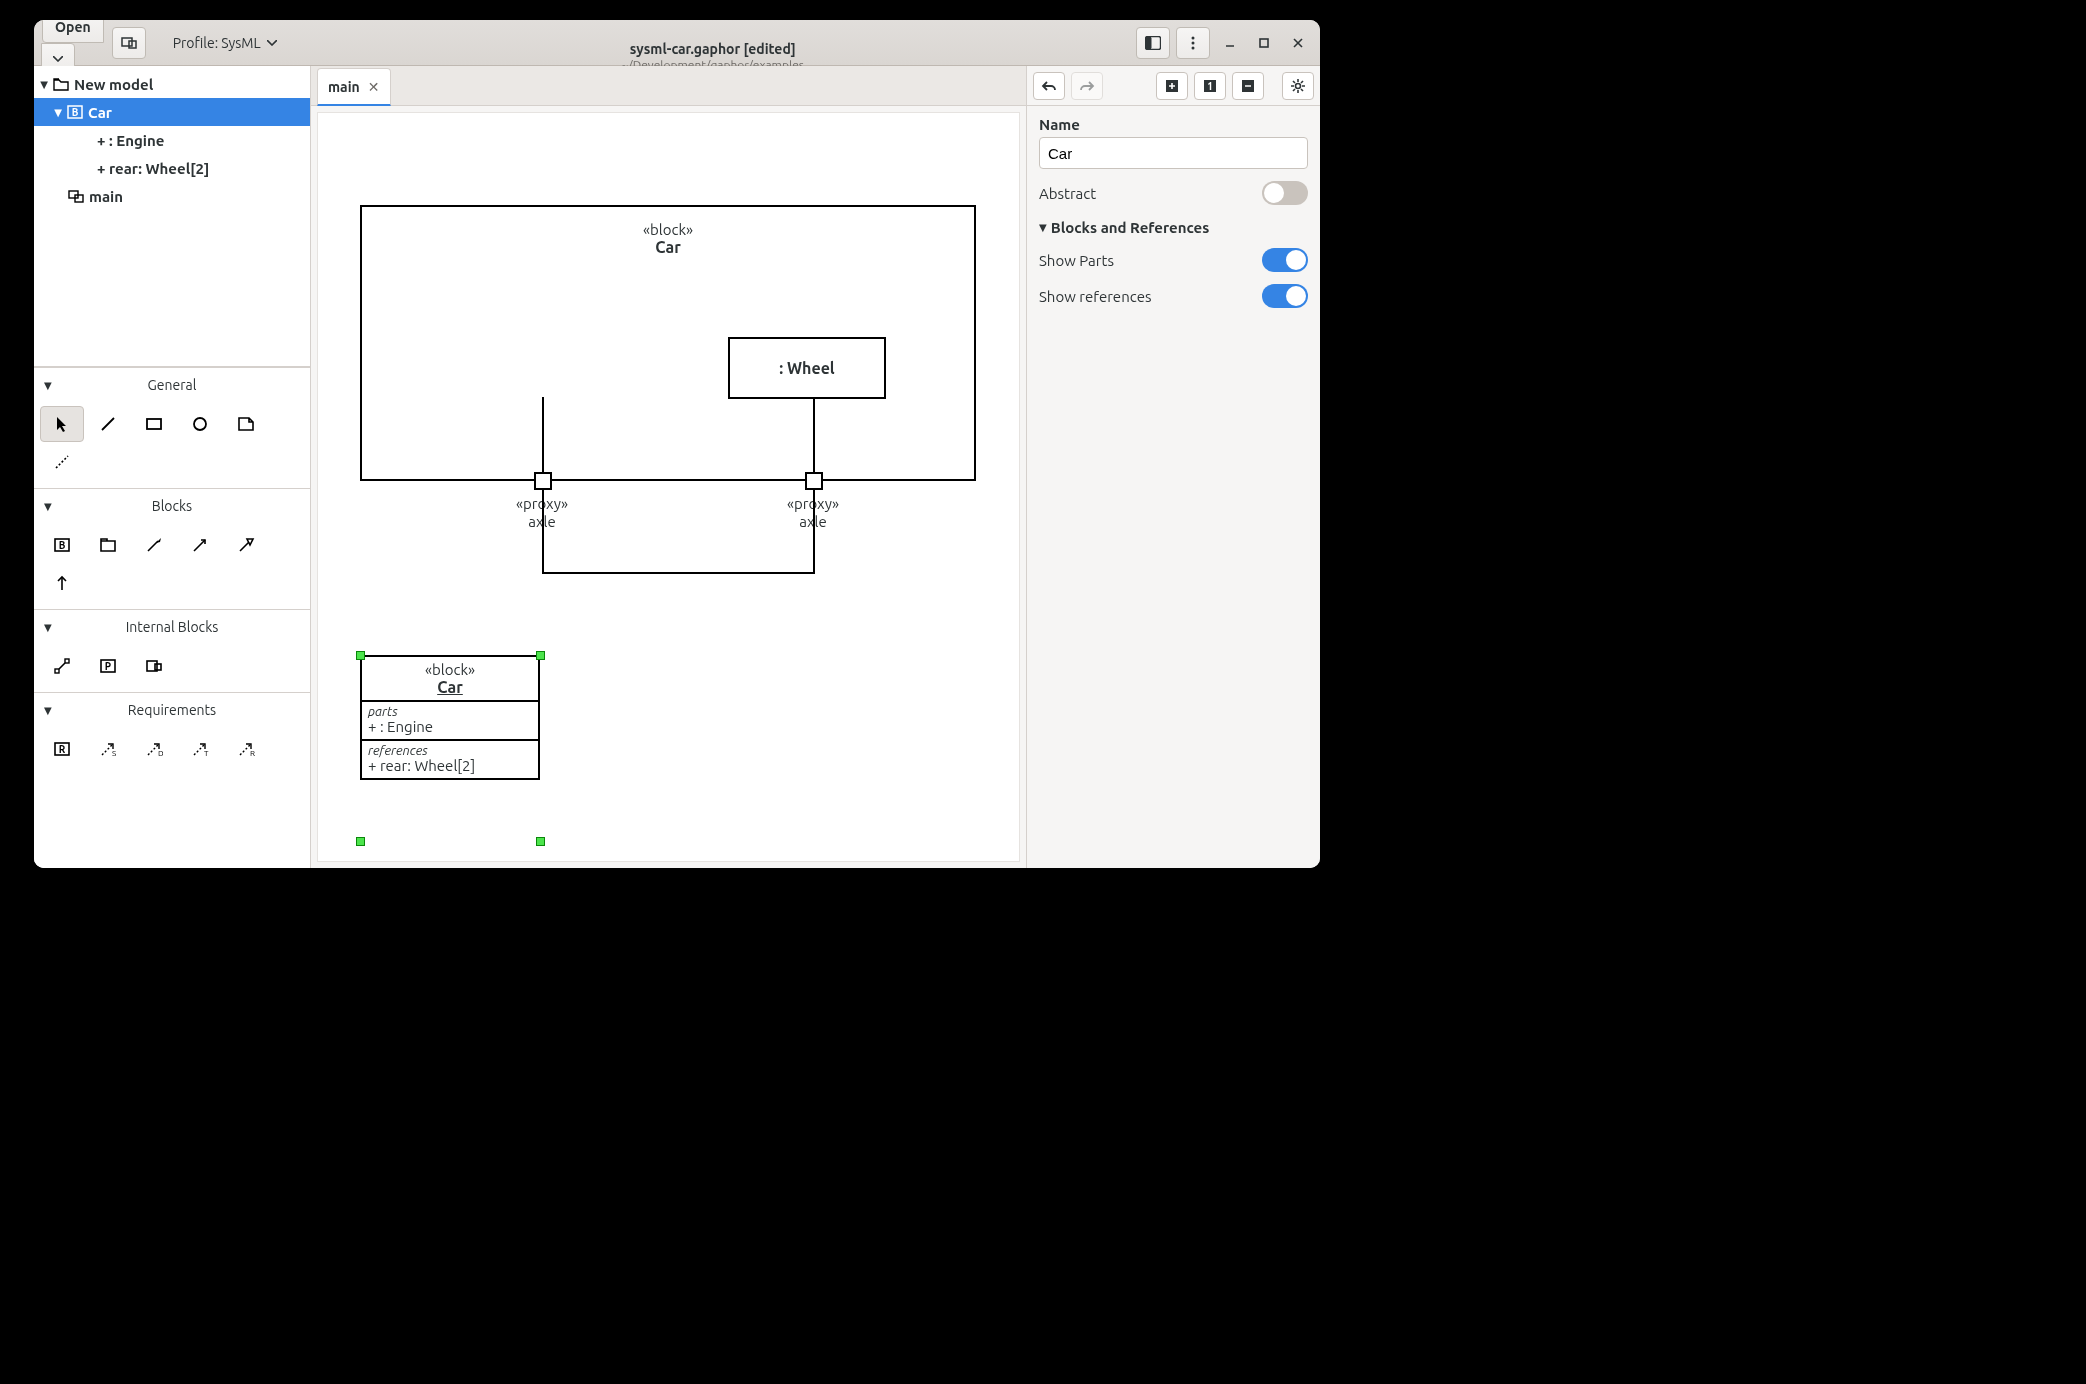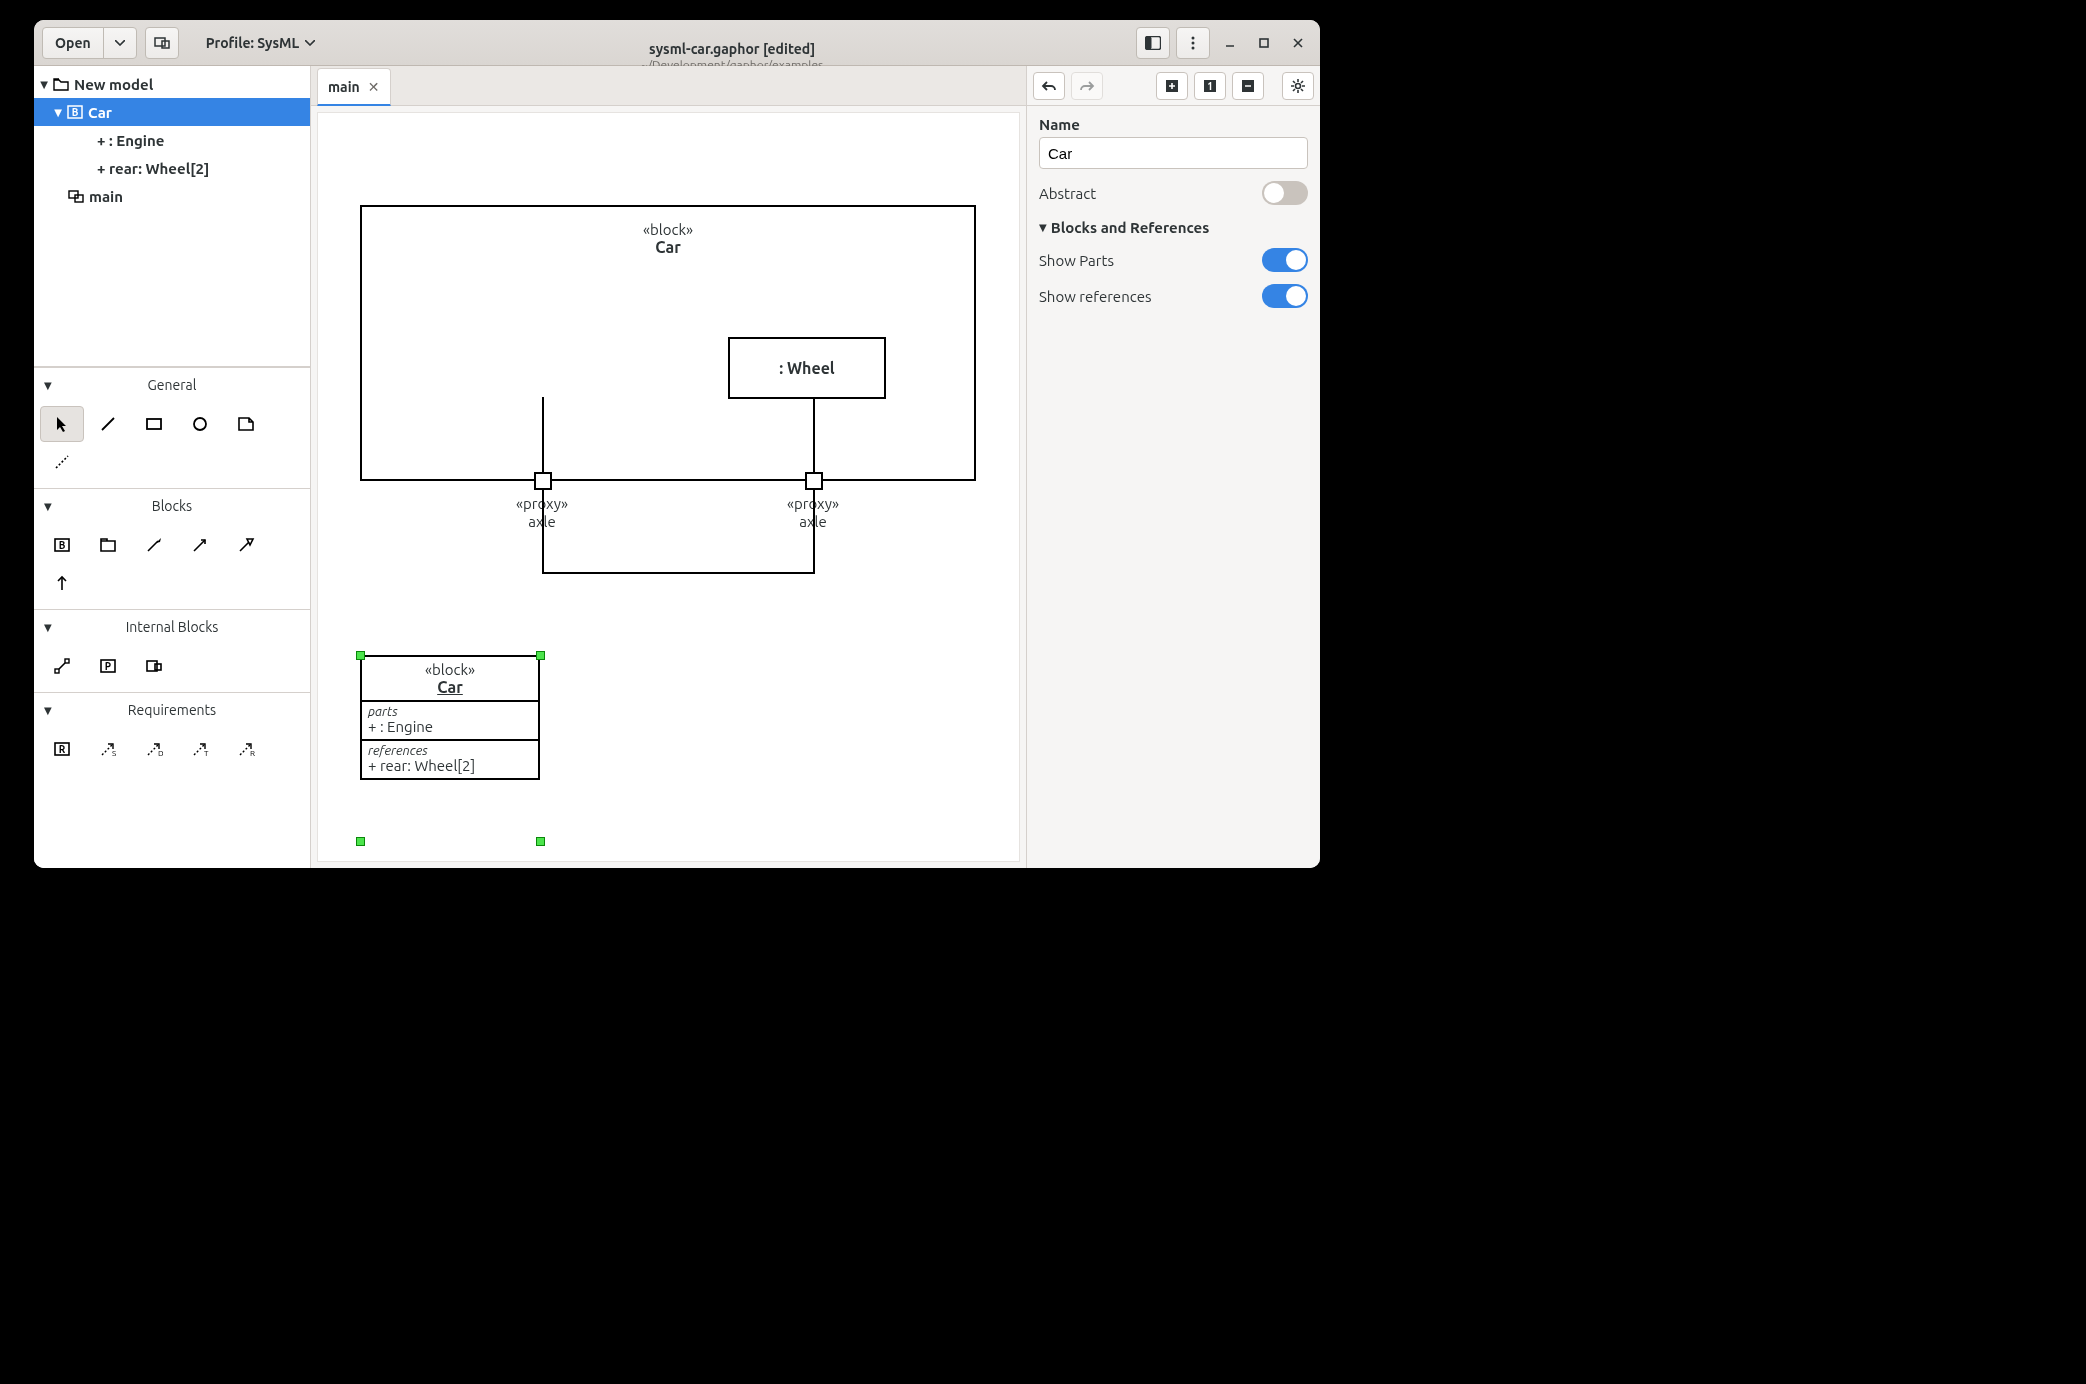--- a/index.html
+++ b/index.html
@@ -39,21 +39,21 @@
   display: inline-flex;
   align-items: center;
   justify-content: center;
   padding: 0 12px;
   font-weight: 600;
   cursor: pointer;
   font-size: 14px;
 }
 .hbtn.icon { padding: 0; width: 34px; }
 .hbtn.flat { background: transparent; border-color: transparent; }
-.btn-group { display: inline-flex; }
+.btn-group { display: inline-flex; flex-direction: column; }
 .btn-group .hbtn:first-child { border-top-right-radius:0; border-bottom-right-radius:0;}
 .btn-group .hbtn:last-child { border-top-left-radius:0; border-bottom-left-radius:0; margin-left:-1px;}
 .title-block { flex:1; text-align:center; line-height:1.2;}
 .title-block .title { font-weight:700; font-size:14px;margin-top:28px;}
 .title-block .subtitle { font-size:12px; color:#6e6b67;}
 .header-right { display:flex; align-items:center; gap:6px;}
 .header-right .win-btn { width:28px; height:28px; display:flex; align-items:center; justify-content:center; cursor:pointer; border-radius:4px;}
 .content {
   flex:1; display:flex; overflow:hidden;
 }
@@ -132,21 +132,21 @@
             <path d="M0 0 L5 5 L10 0" fill="none" stroke="#2e3436" stroke-width="1.6"></path>
           </svg>
       </div>
     </div>
     <div class="hbtn icon" style="margin-left:8px">
       <svg width="16" height="16">
           <rect x="1" y="3" width="10" height="8" fill="none" stroke="#2e3436" stroke-width="1.5"></rect>
           <rect x="8" y="6" width="7" height="7" fill="none" stroke="#2e3436" stroke-width="1.5"></rect>
         </svg>
     </div>
-    <div class="hbtn flat" style="margin-left:14px; font-weight:700">
+    <div class="hbtn flat" style="margin-left:14px; font-weight:400">
       <span>Profile: SysML</span>
       <svg width="10" height="6" style="margin-left:6px">
           <path d="M0 0 L5 5 L10 0" fill="none" stroke="#2e3436" stroke-width="1.6"></path>
         </svg>
     </div>
     <div class="title-block">
       <div class="title">sysml-car.gaphor [edited]</div>
       <div class="subtitle">~/Development/gaphor/examples</div>
     </div>
     <div class="header-right">

